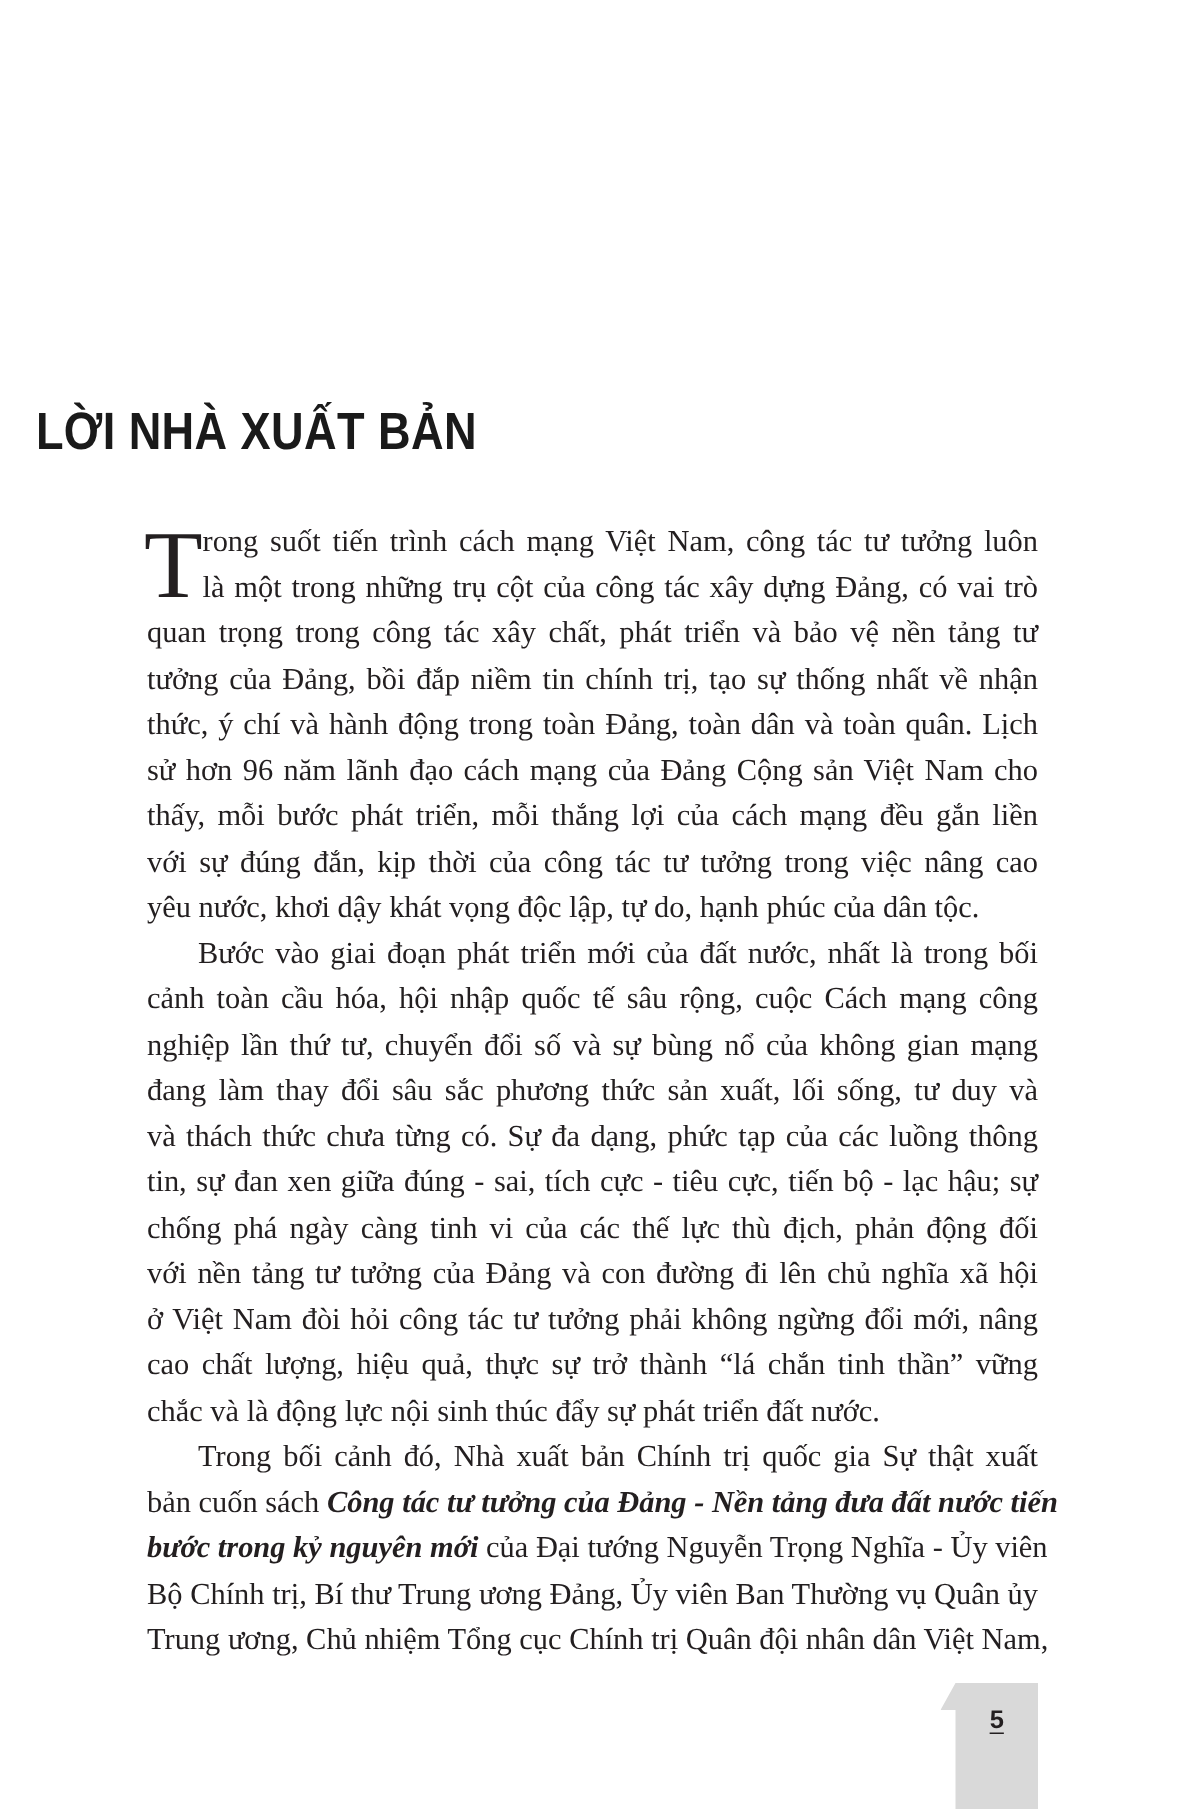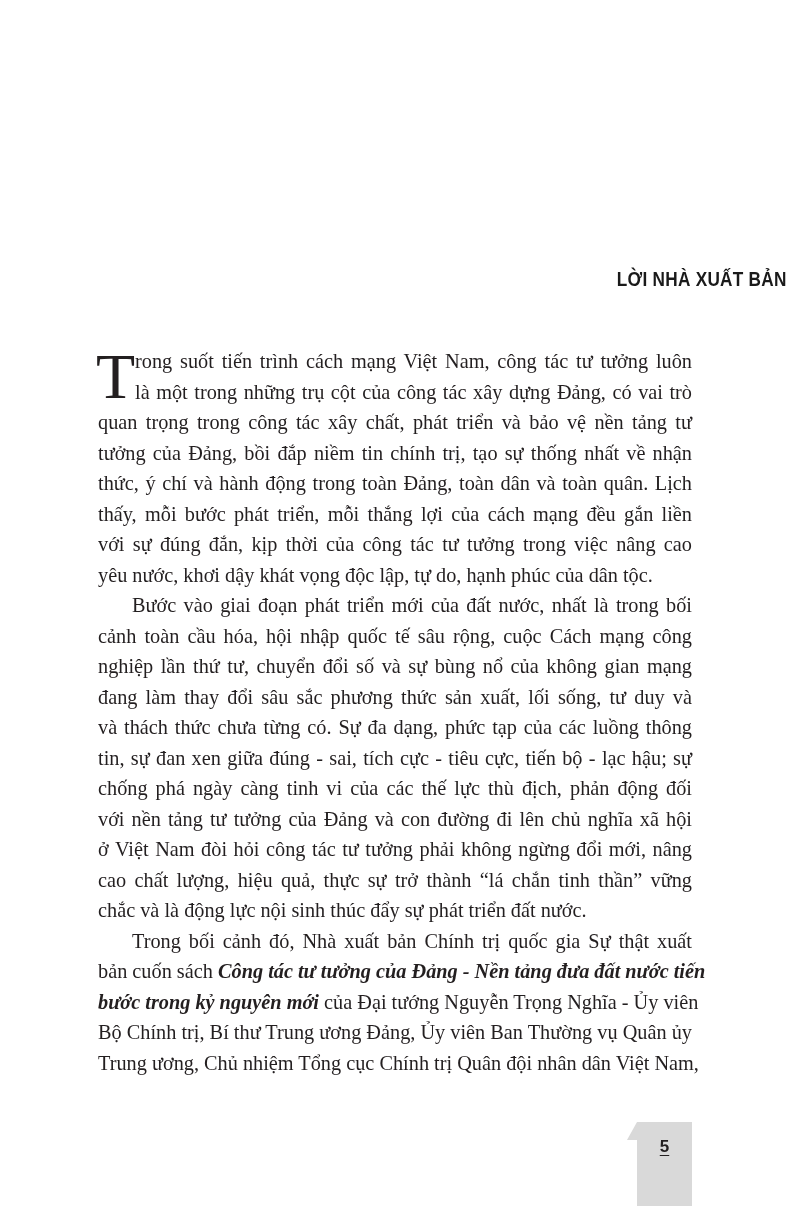--- a/index.html
+++ b/index.html
@@ -1,23 +1,23 @@
 <!DOCTYPE html>
 <html><head>
 <meta charset="utf-8">
 <style>
   html, body { margin: 0; padding: 0; }
   body {
     width: 800px; height: 1206px; background: #ffffff; position: relative; overflow: hidden;
     font-family: "Liberation Serif", "DejaVu Serif", serif; color: #231f20;
   }
   .title {
-    position: absolute; left: 0; width: 800px; top: 268px; text-align: right;
+    position: absolute; left: 0; width: 800px; top: 268px; text-align: left;
     font-family: "Liberation Sans", "DejaVu Sans", sans-serif; font-weight: bold;
-    font-size: 20px; letter-spacing: 0.3px; color: #1a1a1a;
+    font-size: 35px; letter-spacing: 0.3px; color: #1a1a1a;
   }
   .title span { display: inline-block; transform: scaleX(0.86); transform-origin: center; }
   .body-text { position: absolute; left: 98px; top: 346px; width: 594px; }
   .line {
     height: 30.5px; line-height: 30.5px; font-size: 20.3px; white-space: nowrap;
     text-align: justify; text-align-last: justify; overflow: visible;
   }
   .line.last { text-align-last: left; }
   .line.indent { padding-left: 34px; }
   .line.dc { padding-left: 37px; }
@@ -41,20 +41,21 @@
 
 <div class="title"><span>LỜI NHÀ XUẤT BẢN</span></div>
 
 <div class="body-text">
   <span class="dropcap">T</span>
   <div class="line dc">rong suốt tiến trình cách mạng Việt Nam, công tác tư tưởng luôn</div>
   <div class="line dc">là một trong những trụ cột của công tác xây dựng Đảng, có vai trò</div>
   <div class="line">quan trọng trong công tác xây chất, phát triển và bảo vệ nền tảng tư</div>
   <div class="line">tưởng của Đảng, bồi đắp niềm tin chính trị, tạo sự thống nhất về nhận</div>
   <div class="line">thức, ý chí và hành động trong toàn Đảng, toàn dân và toàn quân. Lịch</div>
+  <div class="line">sử hơn 96 năm lãnh đạo cách mạng của Đảng Cộng sản Việt Nam cho</div>
   <div class="line">thấy, mỗi bước phát triển, mỗi thắng lợi của cách mạng đều gắn liền</div>
   <div class="line">với sự đúng đắn, kịp thời của công tác tư tưởng trong việc nâng cao</div>
   <div class="line last">yêu nước, khơi dậy khát vọng độc lập, tự do, hạnh phúc của dân tộc.</div>
   <div class="line indent">Bước vào giai đoạn phát triển mới của đất nước, nhất là trong bối</div>
   <div class="line">cảnh toàn cầu hóa, hội nhập quốc tế sâu rộng, cuộc Cách mạng công</div>
   <div class="line">nghiệp lần thứ tư, chuyển đổi số và sự bùng nổ của không gian mạng</div>
   <div class="line">đang làm thay đổi sâu sắc phương thức sản xuất, lối sống, tư duy và</div>
   <div class="line">và thách thức chưa từng có. Sự đa dạng, phức tạp của các luồng thông</div>
   <div class="line">tin, sự đan xen giữa đúng - sai, tích cực - tiêu cực, tiến bộ - lạc hậu; sự</div>
   <div class="line">chống phá ngày càng tinh vi của các thế lực thù địch, phản động đối</div>

